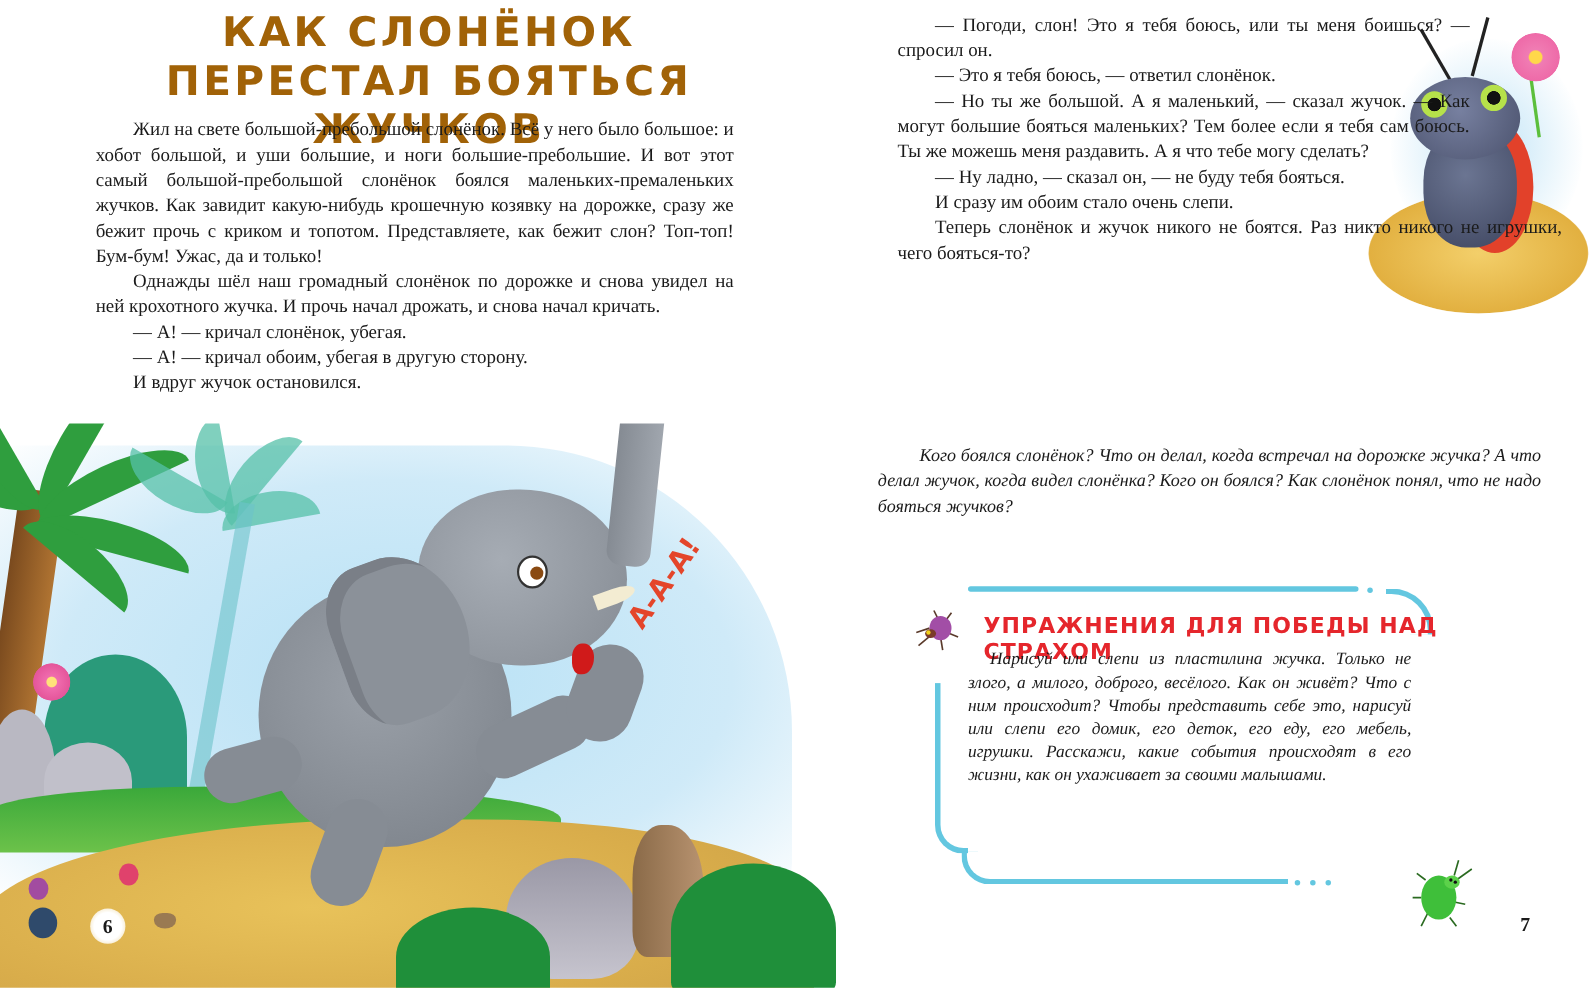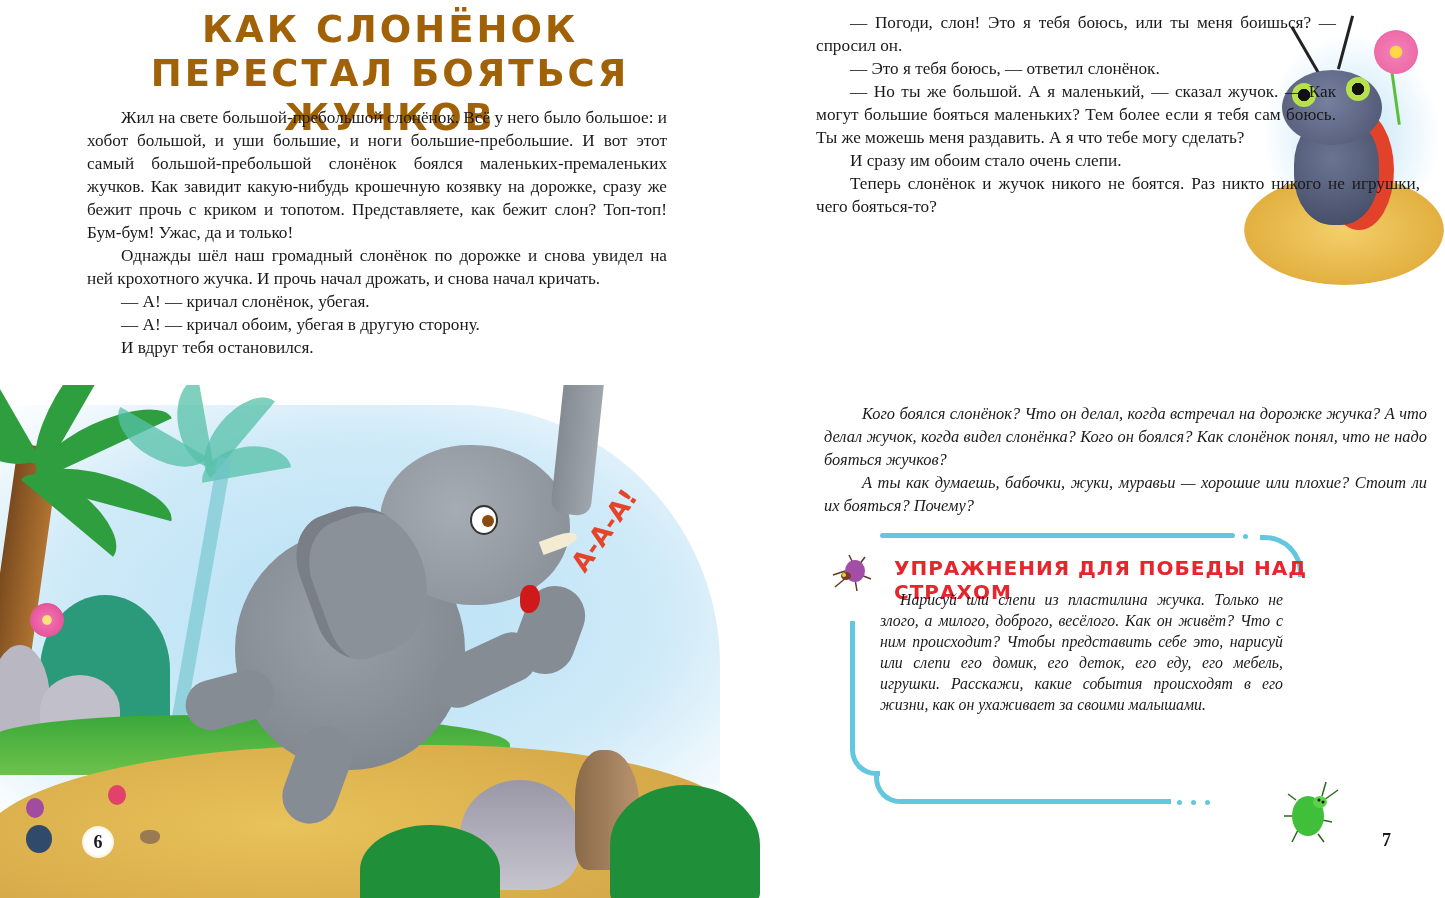--- a/index.html
+++ b/index.html
@@ -18,21 +18,21 @@
     text-transform: uppercase;
   }
 
   .body-text { position: absolute; font-size: 17.2px; line-height: 23px; text-align: justify; }
   .body-text p { text-indent: 34px; }
   .left-text { left: 87px; top: 106px; width: 580px; }
   .right-text { left: 94px; top: 11px; width: 520px; }
   .right-text p.wide { margin-right: -84px; }
 
   .questions {
-    position: absolute; left: 102px; top: 402px; width: 603px;
+    position: absolute; left: 76px; top: 402px; width: 603px;
     font-style: italic; font-size: 16.4px; line-height: 23px; text-align: justify;
   }
   .questions p { text-indent: 38px; }
 
   
   .ex-box { position: absolute; left: 100px; top: 526px; width: 575px; height: 305px; }
   .ex-border-top { position: absolute; left: 58px; top: 7px; width: 355px; height: 5px; background: #63c7e0; border-radius: 3px; }
   .ex-border-topright { position: absolute; left: 438px; top: 9px; width: 43px; height: 42px; border-top: 5px solid #63c7e0; border-right: 5px solid #63c7e0; border-top-right-radius: 38px; }
   .ex-dot-tr { position: absolute; left: 421px; top: 8px; width: 5px; height: 5px; background: #63c7e0; border-radius: 50%; }
   .ex-border-left { position: absolute; left: 28px; top: 95px; width: 30px; height: 155px; border-left: 5px solid #63c7e0; border-bottom: 5px solid #63c7e0; border-bottom-left-radius: 26px; }
@@ -151,21 +151,21 @@
     <div class="bug" style="left:140px;top:445px;width:20px;height:14px;background:#9a7a52;border-radius:40% 40% 50% 50%;"></div>
   </div>
 
   <h1 class="title">Как слонёнок перестал бояться жучков</h1>
 
   <div class="body-text left-text">
     <p>Жил на свете большой-пребольшой слонёнок. Всё у него было большое: и хобот большой, и уши большие, и ноги большие-пребольшие. И вот этот самый большой-пребольшой слонёнок боялся маленьких-премаленьких жучков. Как завидит какую-нибудь крошечную козявку на дорожке, сразу же бежит прочь с криком и топотом. Представляете, как бежит слон? Топ-топ! Бум-бум! Ужас, да и только!</p>
     <p>Однажды шёл наш громадный слонёнок по дорожке и снова увидел на ней крохотного жучка. И прочь начал дрожать, и снова начал кричать.</p>
     <p>— А! — кричал слонёнок, убегая.</p>
     <p>— А! — кричал обоим, убегая в другую сторону.</p>
-    <p>И вдруг тебя остановился.</p>
+    <p>И вдруг жучок остановился.</p>
   </div>
 
   <div class="page-num page-num-left">6</div>
 </div>
 
 <div class="page page-right">
 
   <div class="ladybug-illus">
     <div class="ladybug-sky"></div>
     <div class="ladybug-sand"></div>
@@ -177,27 +177,27 @@
     <div class="ladybug-body"></div>
     <div class="ladybug-head"></div>
     <div class="ladybug-eye" style="left:48px;top:78px;"></div>
     <div class="ladybug-eye" style="left:102px;top:72px;"></div>
   </div>
 
   <div class="body-text right-text">
     <p>— Погоди, слон! Это я тебя боюсь, или ты меня боишься? — спросил он.</p>
     <p>— Это я тебя боюсь, — ответил слонёнок.</p>
     <p>— Но ты же большой. А я маленький, — сказал жучок. — Как могут большие бояться маленьких? Тем более если я тебя сам боюсь. Ты же можешь меня раздавить. А я что тебе могу сделать?</p>
+    <p>— Ну ладно, — сказал он, — не буду тебя бояться.</p>
     <p class="wide">И сразу им обоим стало очень слепи.</p>
     <p class="wide">Теперь слонёнок и жучок никого не боятся. Раз никто никого не игрушки, чего бояться-то?</p>
   </div>
 
   <div class="questions">
     <p>Кого боялся слонёнок? Что он делал, когда встречал на дорожке жучка? А что делал жучок, когда видел слонёнка? Кого он боялся? Как слонёнок понял, что не надо бояться жучков?</p>
-    <p>А ты как думаешь, бабочки, жуки, муравьи — хорошие или плохие? Стоит ли их бояться? Почему?</p>
   </div>
 
   <div class="ex-box">
     <div class="ex-border-top"></div>
     <div class="ex-dot-tr"></div>
     <div class="ex-border-topright"></div>
     <div class="ex-border-left"></div>
     <div class="ex-border-bottom"></div>
     <div class="ex-dots">
         <span></span>

